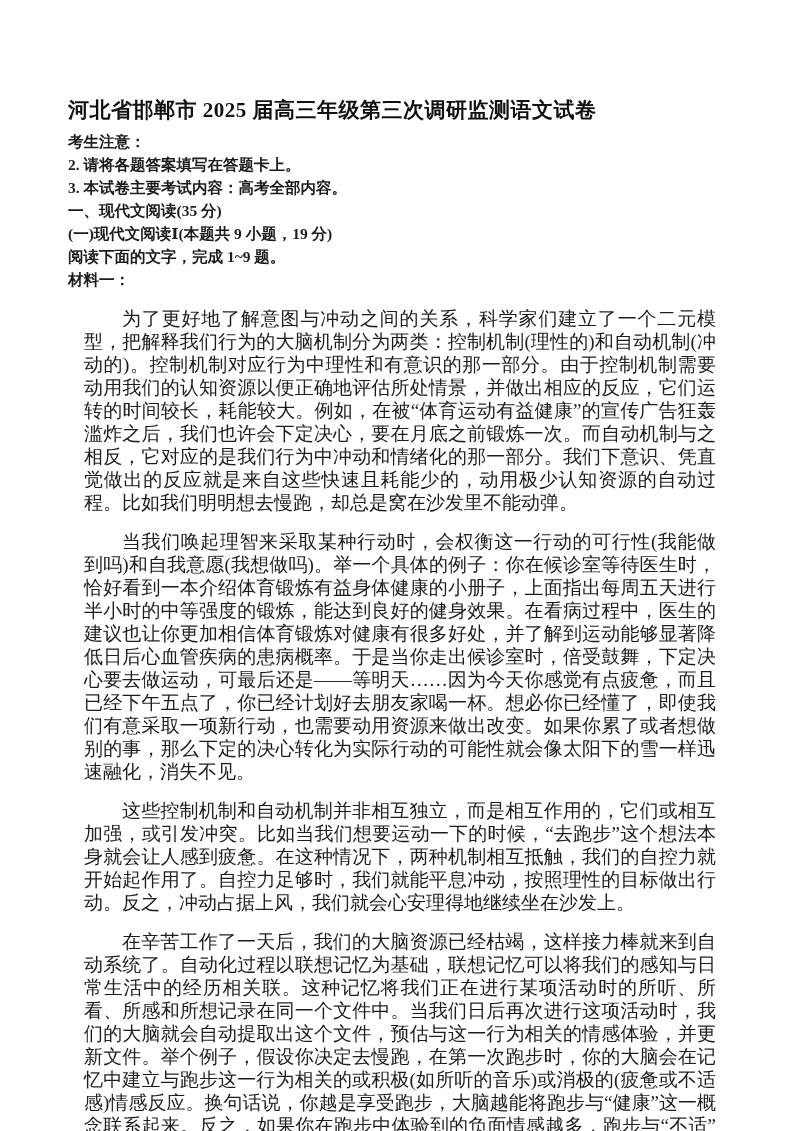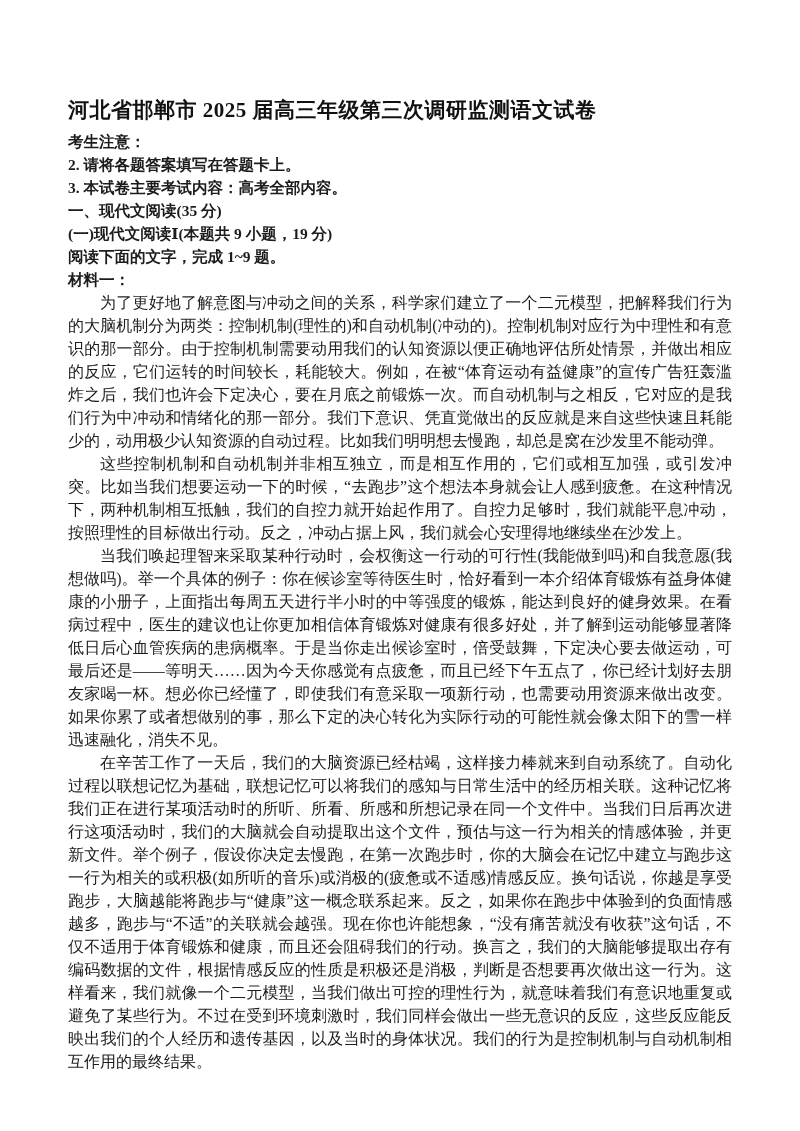--- a/index.html
+++ b/index.html
@@ -35,22 +35,22 @@
   .notice-heading,
   .notice-item,
   .section-line,
   .material-label {
     font-size: 15.5px;
     line-height: 23px;
     text-align: left;
     white-space: nowrap;
   }
   .material-paragraph {
-    margin: 0;
-    font-size: 16px;
+    margin: 16px;
+    font-size: 19px;
     line-height: 23px;
     text-align: justify;
     text-justify: inter-ideograph;
     text-indent: 2em;
   }
 </style>
 </head>
 <body>
 
 <main class="page">
@@ -65,18 +65,18 @@
 
   <section class="body-text">
     <div class="section-line">一、现代文阅读(35 分)</div>
     <div class="section-line">(一)现代文阅读Ⅰ(本题共 9 小题，19 分)</div>
     <div class="section-line">阅读下面的文字，完成 1~9 题。</div>
     <div class="material-label">材料一：</div>
   </section>
 
   <section>
     <p class="material-paragraph">为了更好地了解意图与冲动之间的关系，科学家们建立了一个二元模型，把解释我们行为的大脑机制分为两类：控制机制(理性的)和自动机制(冲动的)。控制机制对应行为中理性和有意识的那一部分。由于控制机制需要动用我们的认知资源以便正确地评估所处情景，并做出相应的反应，它们运转的时间较长，耗能较大。例如，在被“体育运动有益健康”的宣传广告狂轰滥炸之后，我们也许会下定决心，要在月底之前锻炼一次。而自动机制与之相反，它对应的是我们行为中冲动和情绪化的那一部分。我们下意识、凭直觉做出的反应就是来自这些快速且耗能少的，动用极少认知资源的自动过程。比如我们明明想去慢跑，却总是窝在沙发里不能动弹。</p>
+    <p class="material-paragraph">当我们唤起理智来采取某种行动时，会权衡这一行动的可行性(我能做到吗)和自我意愿(我想做吗)。举一个具体的例子：你在候诊室等待医生时，恰好看到一本介绍体育锻炼有益身体健康的小册子，上面指出每周五天进行半小时的中等强度的锻炼，能达到良好的健身效果。在看病过程中，医生的建议也让你更加相信体育锻炼对健康有很多好处，并了解到运动能够显著降低日后心血管疾病的患病概率。于是当你走出候诊室时，倍受鼓舞，下定决心要去做运动，可最后还是——等明天……因为今天你感觉有点疲惫，而且已经下午五点了，你已经计划好去朋友家喝一杯。想必你已经懂了，即使我们有意采取一项新行动，也需要动用资源来做出改变。如果你累了或者想做别的事，那么下定的决心转化为实际行动的可能性就会像太阳下的雪一样迅速融化，消失不见。</p>
     <p class="material-paragraph">这些控制机制和自动机制并非相互独立，而是相互作用的，它们或相互加强，或引发冲突。比如当我们想要运动一下的时候，“去跑步”这个想法本身就会让人感到疲惫。在这种情况下，两种机制相互抵触，我们的自控力就开始起作用了。自控力足够时，我们就能平息冲动，按照理性的目标做出行动。反之，冲动占据上风，我们就会心安理得地继续坐在沙发上。</p>
-    <p class="material-paragraph">当我们唤起理智来采取某种行动时，会权衡这一行动的可行性(我能做到吗)和自我意愿(我想做吗)。举一个具体的例子：你在候诊室等待医生时，恰好看到一本介绍体育锻炼有益身体健康的小册子，上面指出每周五天进行半小时的中等强度的锻炼，能达到良好的健身效果。在看病过程中，医生的建议也让你更加相信体育锻炼对健康有很多好处，并了解到运动能够显著降低日后心血管疾病的患病概率。于是当你走出候诊室时，倍受鼓舞，下定决心要去做运动，可最后还是——等明天……因为今天你感觉有点疲惫，而且已经下午五点了，你已经计划好去朋友家喝一杯。想必你已经懂了，即使我们有意采取一项新行动，也需要动用资源来做出改变。如果你累了或者想做别的事，那么下定的决心转化为实际行动的可能性就会像太阳下的雪一样迅速融化，消失不见。</p>
     <p class="material-paragraph">在辛苦工作了一天后，我们的大脑资源已经枯竭，这样接力棒就来到自动系统了。自动化过程以联想记忆为基础，联想记忆可以将我们的感知与日常生活中的经历相关联。这种记忆将我们正在进行某项活动时的所听、所看、所感和所想记录在同一个文件中。当我们日后再次进行这项活动时，我们的大脑就会自动提取出这个文件，预估与这一行为相关的情感体验，并更新文件。举个例子，假设你决定去慢跑，在第一次跑步时，你的大脑会在记忆中建立与跑步这一行为相关的或积极(如所听的音乐)或消极的(疲惫或不适感)情感反应。换句话说，你越是享受跑步，大脑越能将跑步与“健康”这一概念联系起来。反之，如果你在跑步中体验到的负面情感越多，跑步与“不适”的关联就会越强。现在你也许能想象，“没有痛苦就没有收获”这句话，不仅不适用于体育锻炼和健康，而且还会阻碍我们的行动。换言之，我们的大脑能够提取出存有编码数据的文件，根据情感反应的性质是积极还是消极，判断是否想要再次做出这一行为。这样看来，我们就像一个二元模型，当我们做出可控的理性行为，就意味着我们有意识地重复或避免了某些行为。不过在受到环境刺激时，我们同样会做出一些无意识的反应，这些反应能反映出我们的个人经历和遗传基因，以及当时的身体状况。我们的行为是控制机制与自动机制相互作用的最终结果。</p>
   </section>
 
 </main>
 
 </body></html>

